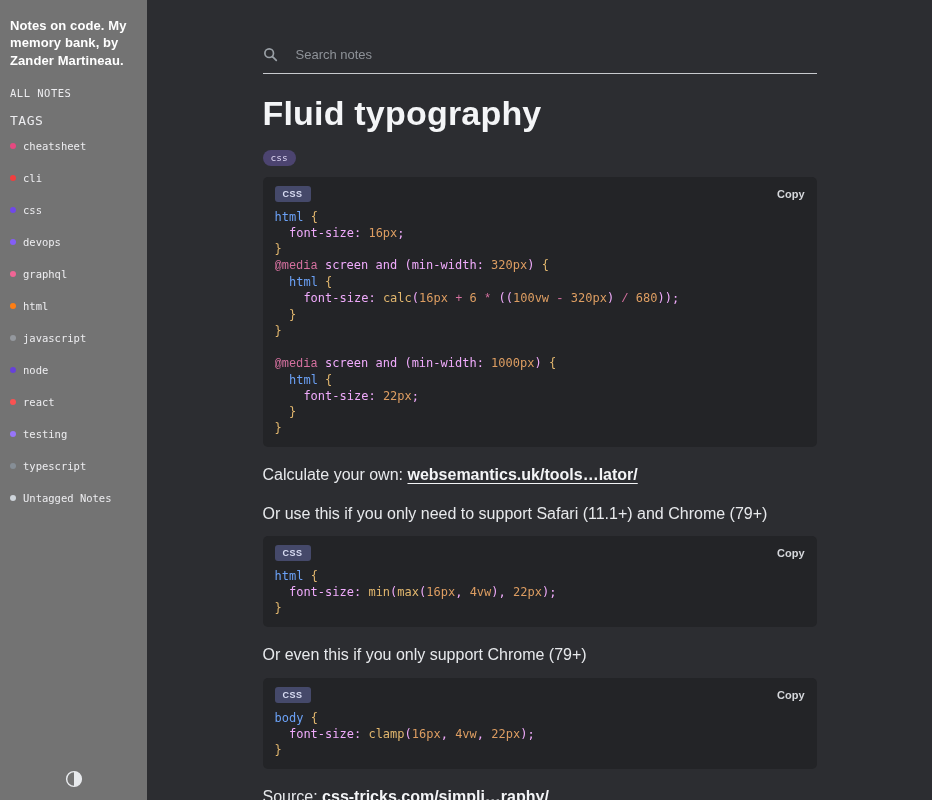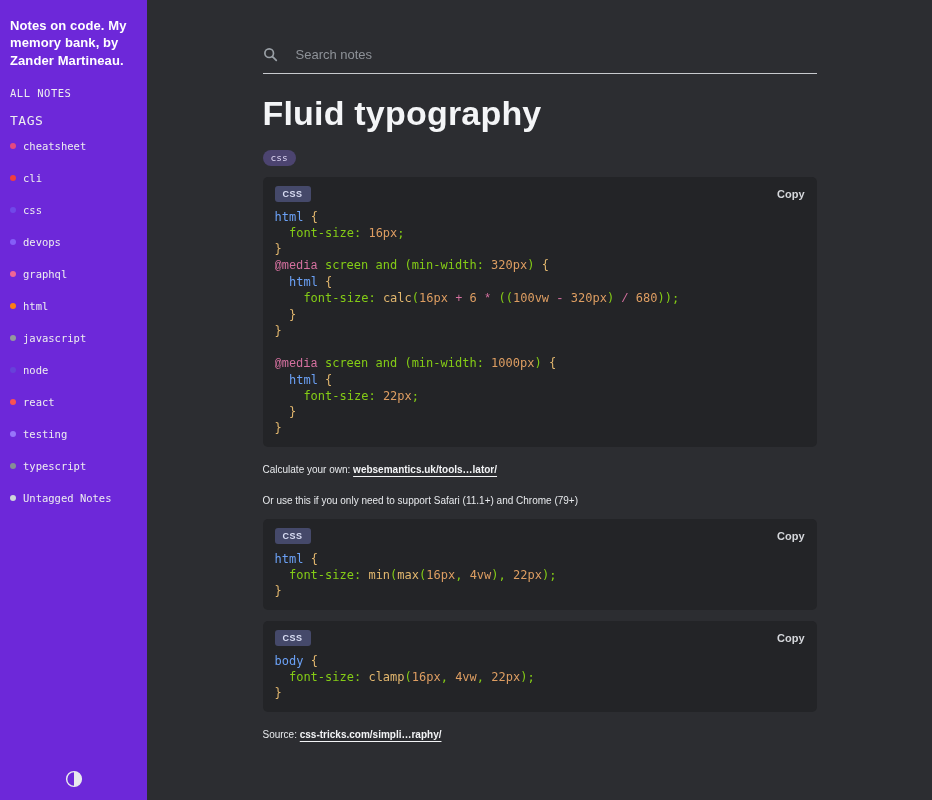--- a/index.html
+++ b/index.html
@@ -5,21 +5,21 @@
   * { margin: 0; padding: 0; box-sizing: border-box; }
   html, body { width: 932px; height: 800px; overflow: hidden; }
   body {
     display: flex;
     background: #2c2d31;
     font-family: "Liberation Sans", sans-serif;
   }
   
   .sidebar {
     width: 147px; min-width: 147px; height: 100%;
-    background: #6d28d9;
+    background: #737373;
     padding: 17px 10px;
     position: relative;
   }
   .sidebar-title {
     color: #ffffff; font-size: 13px; font-weight: 700;
     line-height: 1.33; letter-spacing: .1px; max-width: 120px;
   }
   .mono { font-family: "DejaVu Sans Mono", monospace; }
   .all-notes {
     margin-top: 18px; font-size: 10.5px; color: #ededf0;
@@ -65,26 +65,26 @@
   }
   .copy-btn {
     background: none; border: none; color: #d5d7db; font-size: 11px;
     font-weight: 600; cursor: pointer; font-family: "Liberation Sans", sans-serif;
   }
   pre {
     margin-top: 7px; font-family: "DejaVu Sans Mono", monospace;
     font-size: 12px; line-height: 16px; color: #c9ccd3;
     white-space: pre; overflow: hidden;
   }
-  .para { margin-top: 16px; font-size: 10px; color: #e7e9ec; line-height: 1.45; }
+  .para { margin-top: 16px; font-size: 16px; color: #e7e9ec; line-height: 1.45; }
   .note-link { color: #f3f4f6; font-weight: 700; text-decoration: underline; text-underline-offset: 2.5px; cursor: pointer; }
   
   .tk-b { color: #6ba1f6; } 
   .tk-g { color: #e2b76e; } 
-  .tk-p { color: #84cc16; } 
+  .tk-p { color: #f0abfc; } 
   .tk-o { color: #de9e62; } 
   .tk-m { color: #d671a0; font-family: Liberation Mono, monospace; } 
 </style>
 </head>
 <body>
 
 <aside class="sidebar">
   <div class="sidebar-title">Notes on code. My memory bank, by Zander Martineau.</div>
   <a class="all-notes mono">ALL NOTES</a>
   <div class="tags-head mono">TAGS</div>
@@ -191,20 +191,21 @@
       <div class="code-head">
         <span class="lang-badge">CSS</span>
         <button class="copy-btn">Copy</button>
       </div>
       <pre><code><span class="tk-b">html </span><span class="tk-g">{</span>
 <span class="tk-p">  font-size: </span><span class="tk-g">min</span><span class="tk-p">(</span><span class="tk-g">max</span><span class="tk-p">(</span><span class="tk-o">16px</span><span class="tk-p">, </span><span class="tk-o">4vw</span><span class="tk-p">), </span><span class="tk-o">22px</span><span class="tk-p">);</span>
 <span class="tk-g">}</span>
 </code></pre>
     </div>
 
+    <p class="para">Or even this if you only support Chrome (79+)</p>
 
     <div class="code-block">
       <div class="code-head">
         <span class="lang-badge">CSS</span>
         <button class="copy-btn">Copy</button>
       </div>
       <pre><code><span class="tk-b">body </span><span class="tk-g">{</span>
 <span class="tk-p">  font-size: </span><span class="tk-g">clamp</span><span class="tk-p">(</span><span class="tk-o">16px</span><span class="tk-p">, </span><span class="tk-o">4vw</span><span class="tk-p">, </span><span class="tk-o">22px</span><span class="tk-p">);</span>
 <span class="tk-g">}</span>
 </code></pre>

